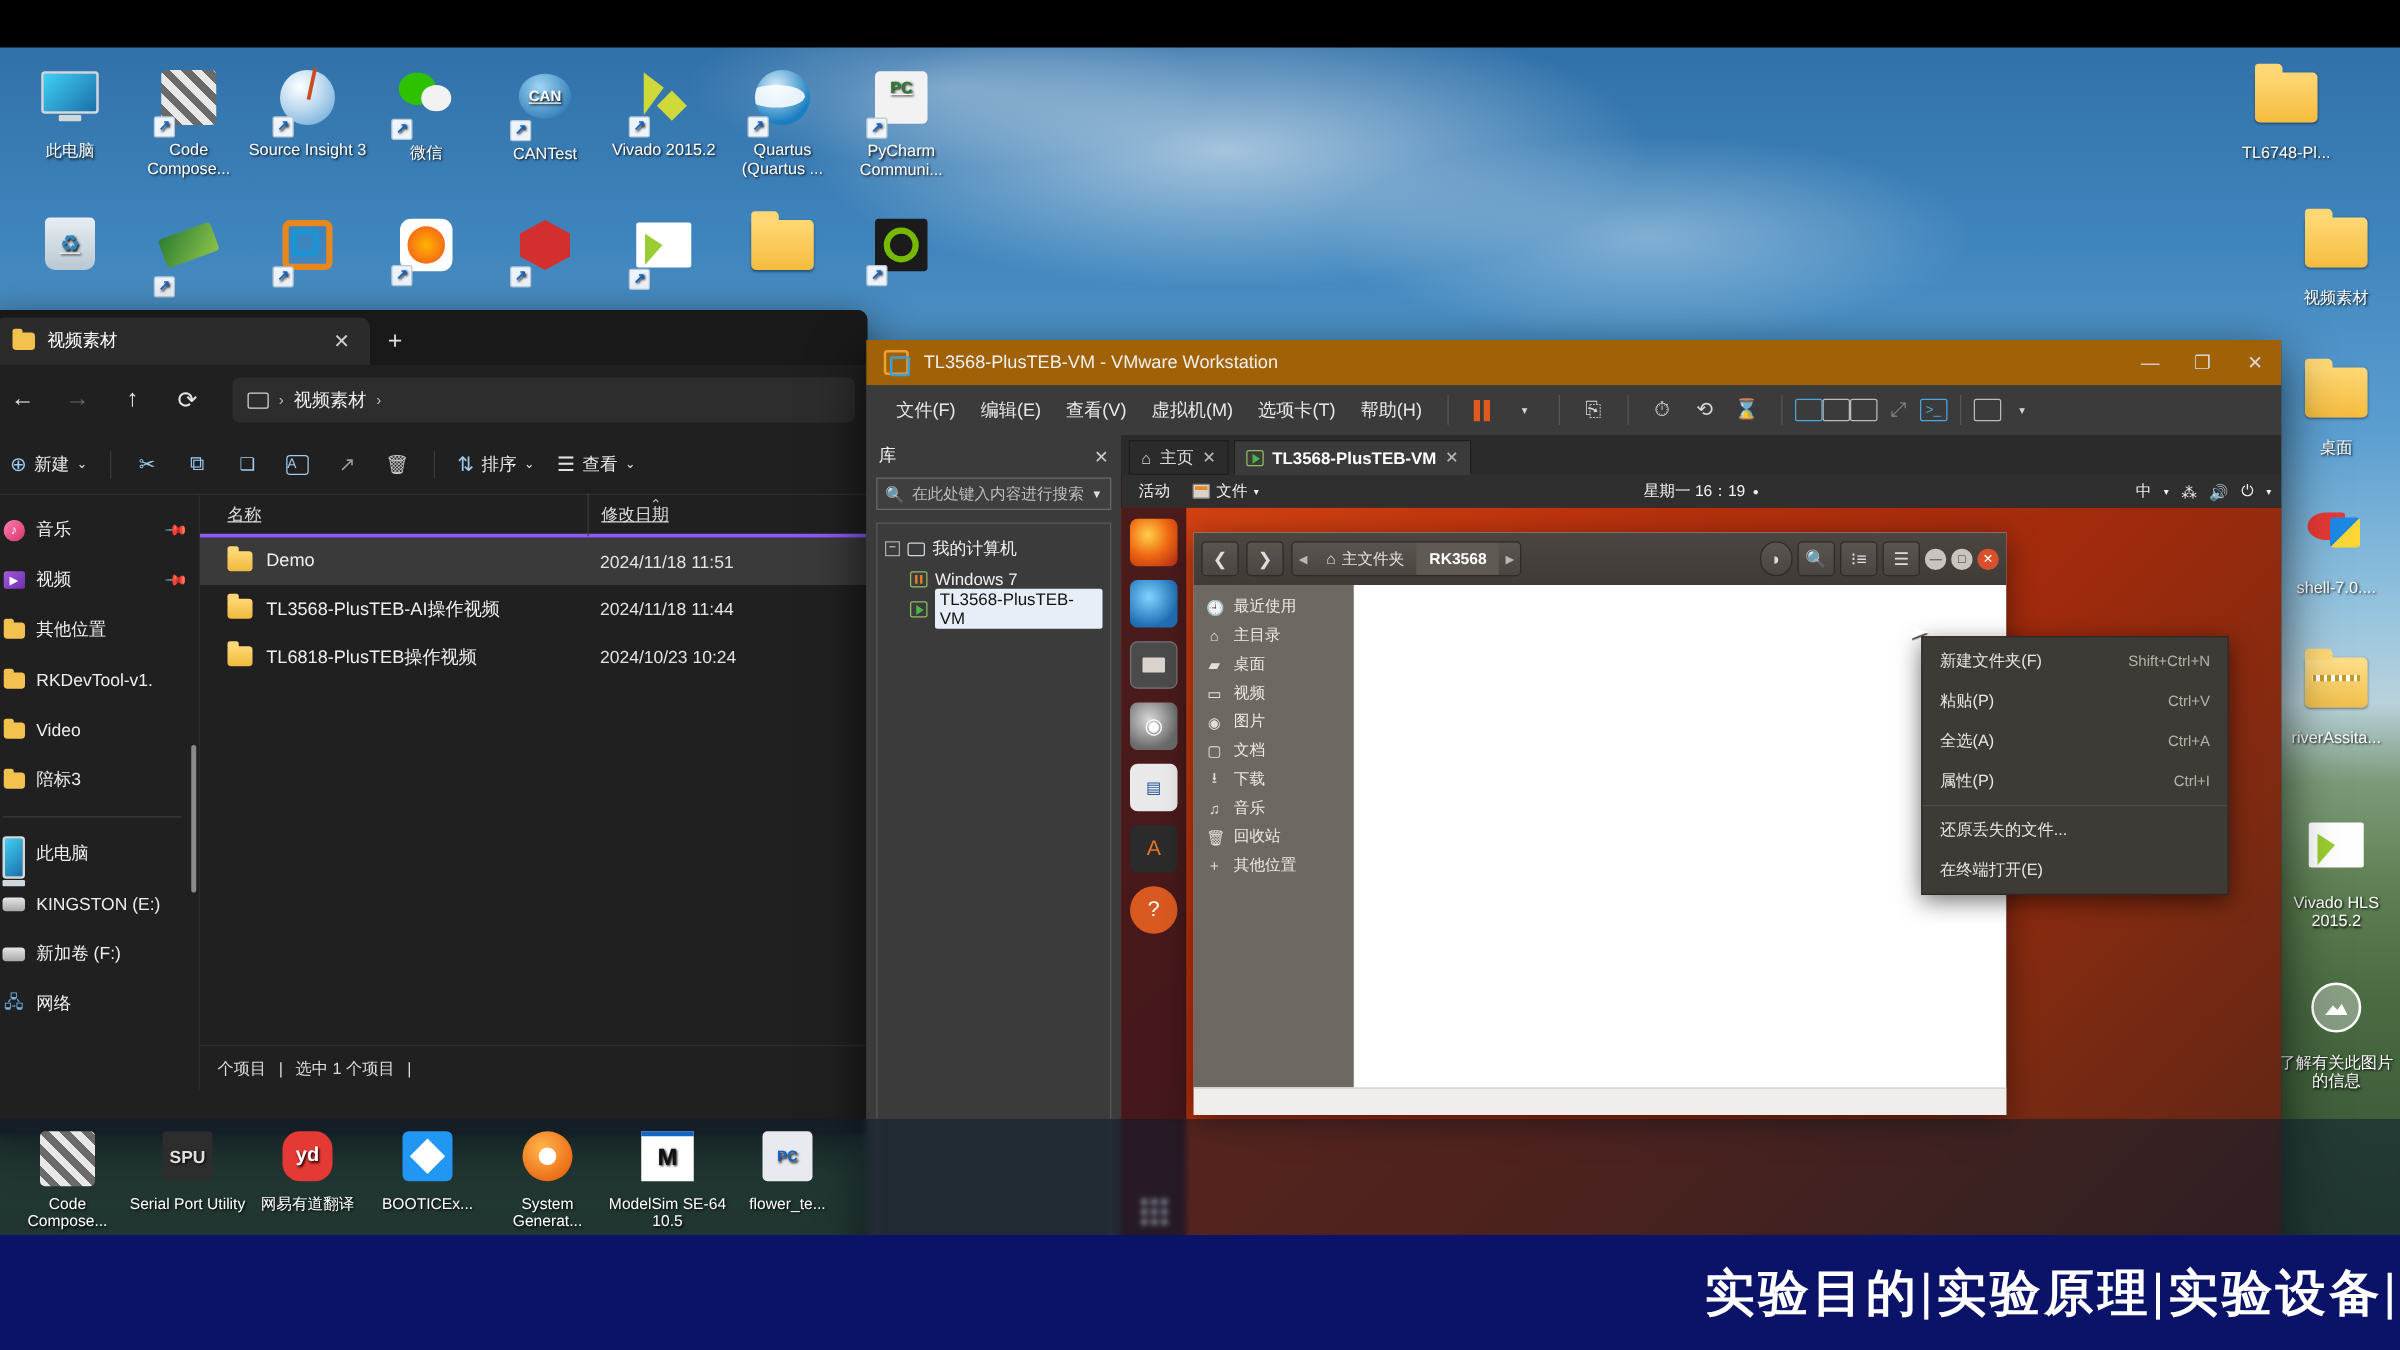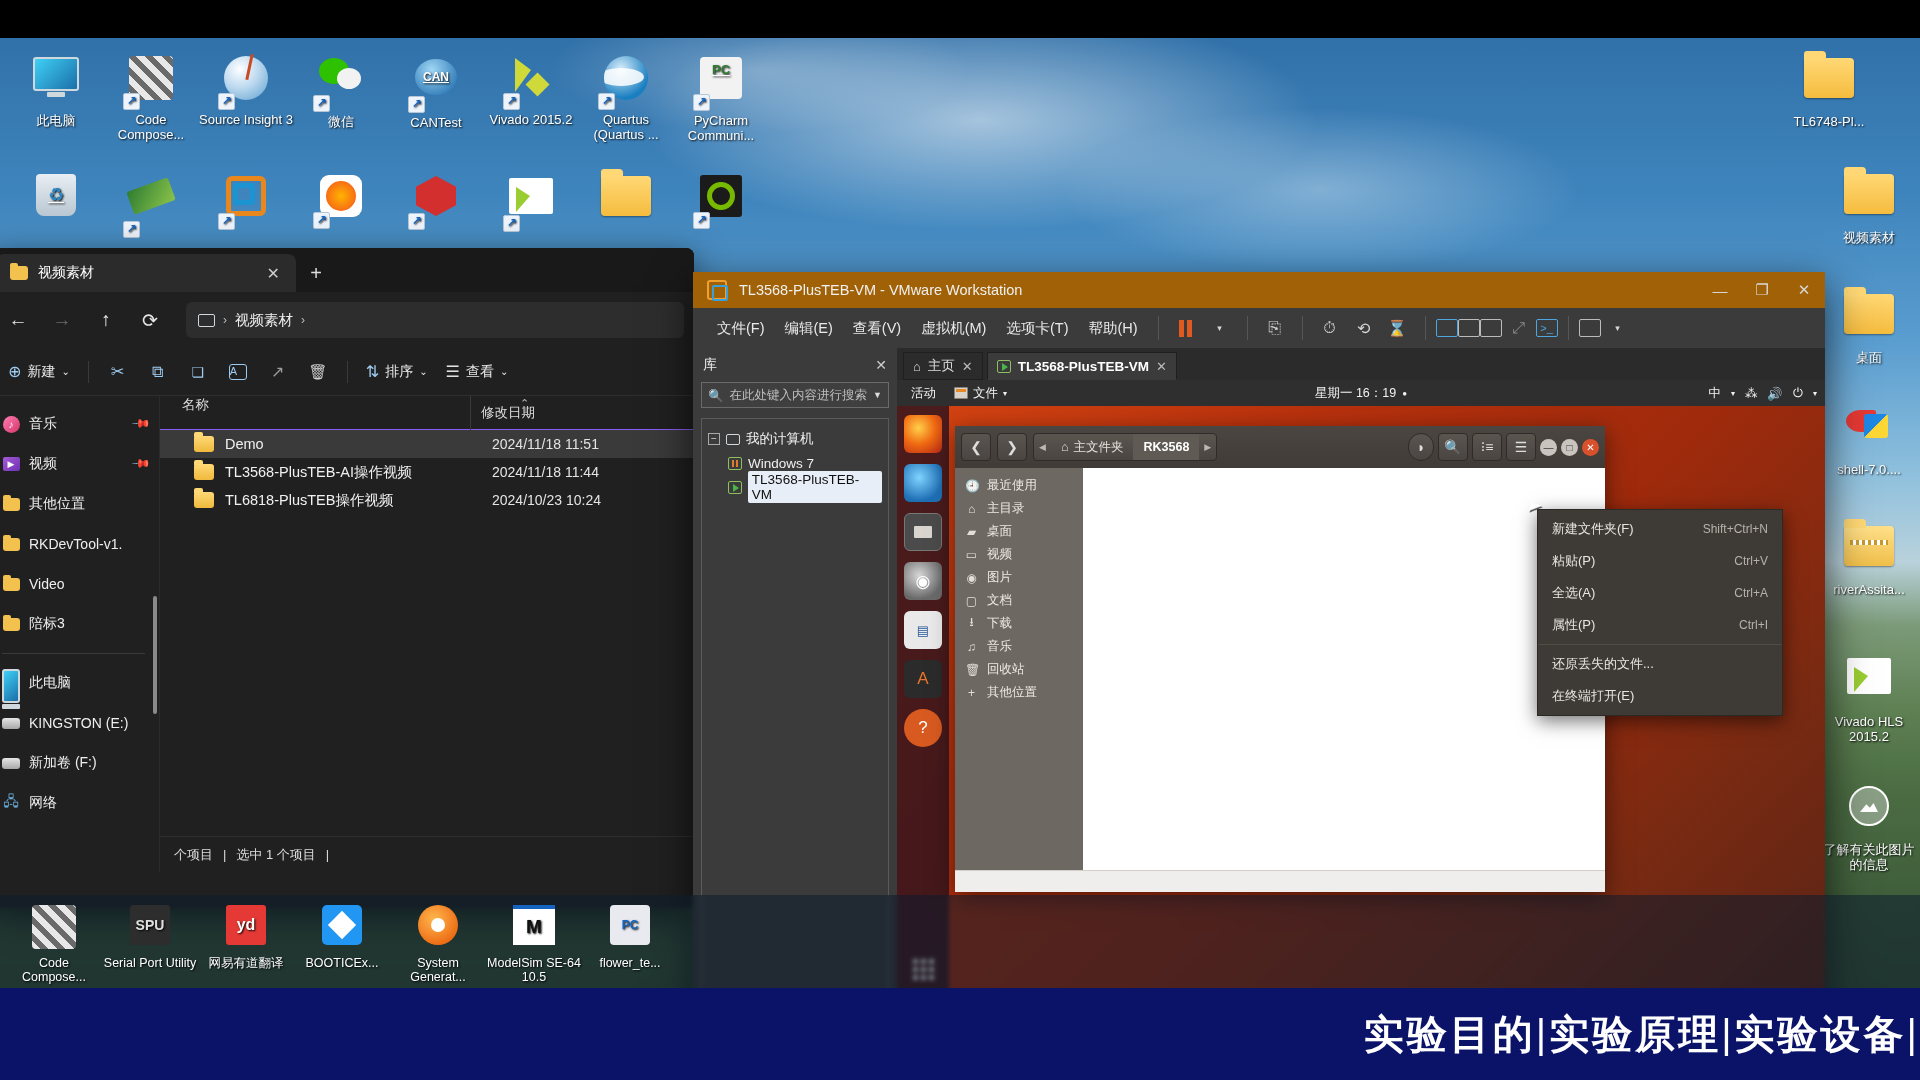--- a/index.html
+++ b/index.html
@@ -102,25 +102,25 @@
   #exp-body{display:flex;height:calc(100% - 148px - 36px);}
   #exp-sidebar{width:172px;padding:8px 0 0 0;overflow:hidden;position:relative;border-right:1px solid #2b2b2b;}
   .sb-item{height:40px;display:flex;align-items:center;gap:9px;padding:0 10px 0 14px;font-size:14px;color:#eee;}
   .sb-item .ic{width:18px;height:18px;display:flex;align-items:center;justify-content:center;font-size:14px;}
   .sb-item .pin{margin-left:auto;color:#bdbdbd;font-size:12px;transform:rotate(45deg);}
   .mini-folder{width:17px;height:13px;border-radius:2px 3px 3px 3px;background:#f2c14e;position:relative;}
   .mini-folder::before{content:"";position:absolute;left:0;top:-3px;width:8px;height:4px;background:#f2c14e;border-radius:2px 2px 0 0;}
   .sb-sep{height:1px;background:#3a3a3a;margin:9px 14px;}
   #sb-scroll{position:absolute;right:2px;top:200px;width:4px;height:118px;background:#8a8a8a;border-radius:2px;}
   #exp-list{flex:1;position:relative;}
-  #exp-collist{height:34px;display:flex;border-bottom:1px solid #8b5cf6;font-size:13.5px;color:#ddd;position:relative;}
+  #exp-collist{height:34px;display:flex;align-items:center;border-bottom:3px solid #8b5cf6;font-size:13.5px;color:#ddd;position:relative;text-decoration:underline;}
   .col-name{padding-left:22px;width:310px;}
   .col-date{padding-left:10px;border-left:1px solid #3a3a3a;height:34px;display:flex;align-items:center;}
   #exp-collist .sorter{position:absolute;left:360px;top:1px;color:#bbb;font-size:11px;}
-  .frow{height:28px;display:flex;align-items:center;font-size:14.5px;color:#f0f0f0;padding-left:12px;}
+  .frow{height:38px;display:flex;align-items:center;font-size:14.5px;color:#f0f0f0;}
   .frow.sel{background:#3a3a3a;}
   .frow .fname{display:flex;align-items:center;gap:11px;padding-left:22px;width:310px;}
   .frow .fdate{padding-left:10px;color:#e4e4e4;font-size:14px;}
   .frow .ficon{width:20px;height:16px;border-radius:2px 3px 3px 3px;background:linear-gradient(to bottom,#ffd875,#efb93c);position:relative;flex:none;}
   .frow .ficon::before{content:"";position:absolute;left:0;top:-4px;width:9px;height:5px;background:#ffd875;border-radius:2px 2px 0 0;}
   #exp-status{position:absolute;left:0;bottom:0;width:100%;height:36px;border-top:1px solid #2e2e2e;display:flex;align-items:center;padding-left:14px;font-size:13px;color:#ddd;gap:10px;}
   
   #vmware{
     position:absolute;left:693px;top:272px;width:1132px;height:754px;
     background:#3b3b3b;z-index:30;color:#ddd;font-size:14px;
@@ -416,21 +416,21 @@
   </div>
 
 <div id="taskbar">
     <div class="tbitem" style="margin-left: 6px;"><div class="glyph">
         <div style="width:44px;height:44px;margin:4px auto;background:repeating-linear-gradient(45deg,#e8e8e8 0 6px,#6a6a6a 6px 12px);border-radius:4px;"></div>
       </div><span>Code Compose...</span></div>
     <div class="tbitem" style="margin-left: 0px;"><div class="glyph">
         <div style="width:40px;height:40px;margin:4px auto;background:#2d2d2d;border-radius:3px;color:#e0e0e0;font-size:14px;font-weight:bold;line-height:40px;text-align:center">SPU</div>
       </div><span>Serial Port Utility</span></div>
     <div class="tbitem" style="margin-left: 0px;"><div class="glyph">
-        <div style="width:40px;height:40px;margin:4px auto;background:#e53935;border-radius:3px;color:#fff;font-size:16px;font-weight:bold;line-height:40px;text-align:center">yd</div>
+        <div style="width:40px;height:40px;margin:4px auto;background:#e53935;border-radius:14px;color:#fff;font-size:16px;font-weight:bold;line-height:40px;text-align:center">yd</div>
       </div><span>网易有道翻译</span></div>
     <div class="tbitem" style="margin-left: 0px;"><div class="glyph">
         <div style="width:40px;height:40px;margin:4px auto;background:#2196f3;border-radius:5px;position:relative">
           <i style="position:absolute;left:10px;top:10px;width:20px;height:20px;background:#fff;transform:rotate(45deg);display:block"></i>
         </div>
       </div><span>BOOTICEx...</span></div>
     <div class="tbitem" style="margin-left: 0px;"><div class="glyph">
         <div style="width:40px;height:40px;margin:4px auto;border-radius:50%;background:radial-gradient(circle at 40% 35%,#ffb74d,#e65100);position:relative">
           <i style="position:absolute;left:13px;top:13px;width:14px;height:14px;border-radius:50%;background:#fff;display:block"></i>
         </div>

